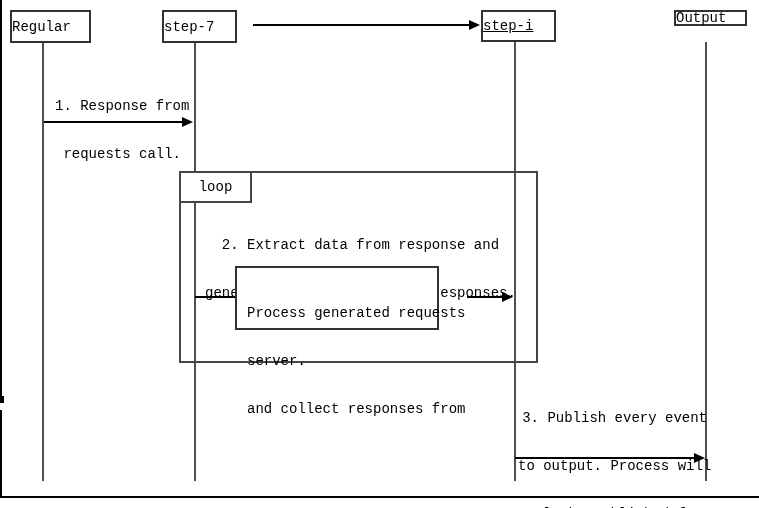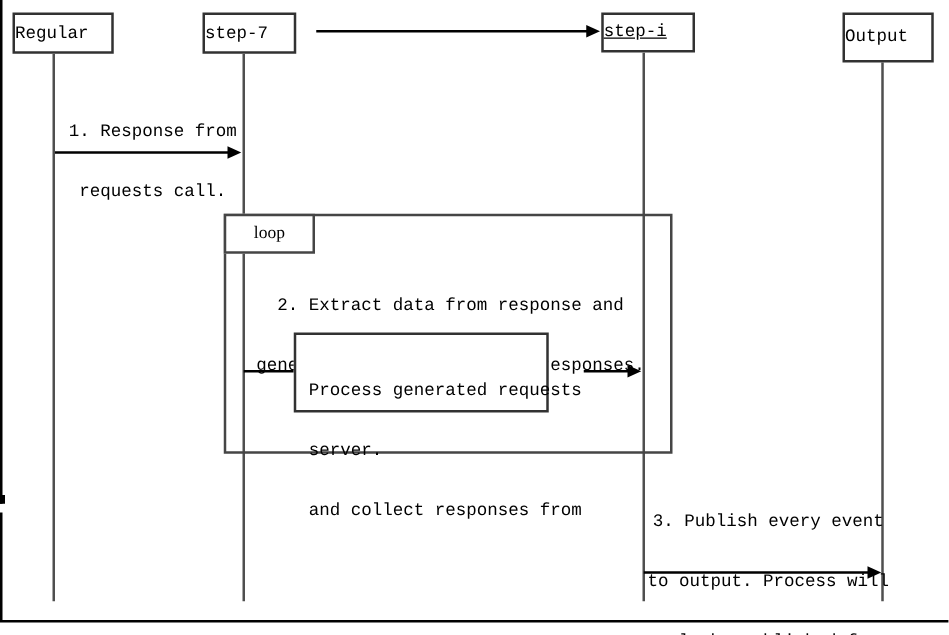--- a/index.html
+++ b/index.html
@@ -51,21 +51,20 @@
     z-index:1;
   }
   .loop-label{
     position:absolute;
     border:2px solid var(--frame);
     box-sizing:border-box;
     background:#fff;
     display:flex;align-items:center;justify-content:center;
     white-space:pre;
     z-index:2;
-    font-family:Liberation Serif, serif;
   }
   .process-box{
     position:absolute;
     border:2px solid var(--box-border);
     box-sizing:border-box;
     background:#fff;
     padding:5px 6px 0 10px;
     white-space:pre;
     z-index:2;
   }
@@ -88,21 +87,21 @@
 
   <div class="actor-box" style="left:10px;top:10px;width:81px;height:33px;">
     <span>Regular</span>
   </div>
   <div class="actor-box" style="left:162px;top:10px;width:75px;height:33px;">
     <span>step-7</span>
   </div>
   <div class="actor-box" style="left:481px;top:10px;width:75px;height:32px;text-decoration:underline;">
     <span>step-i</span>
   </div>
-  <div class="actor-box" style="left:674px;top:10px;width:73px;height:40px;">
+  <div class="actor-box" style="left:674px;top:10px;width:73px;height:16px;">
     <span>Output</span>
   </div>
 
   <div class="hline" style="left:253px;top:24px;width:218px;"></div>
   <div class="arrowhead-right" style="left:469px;top:20px;"></div>
 
   <div class="msg-text" style="left:55px;top:66px;">
     <div>1. Response from</div>
     <div>requests call.</div>
   </div>

